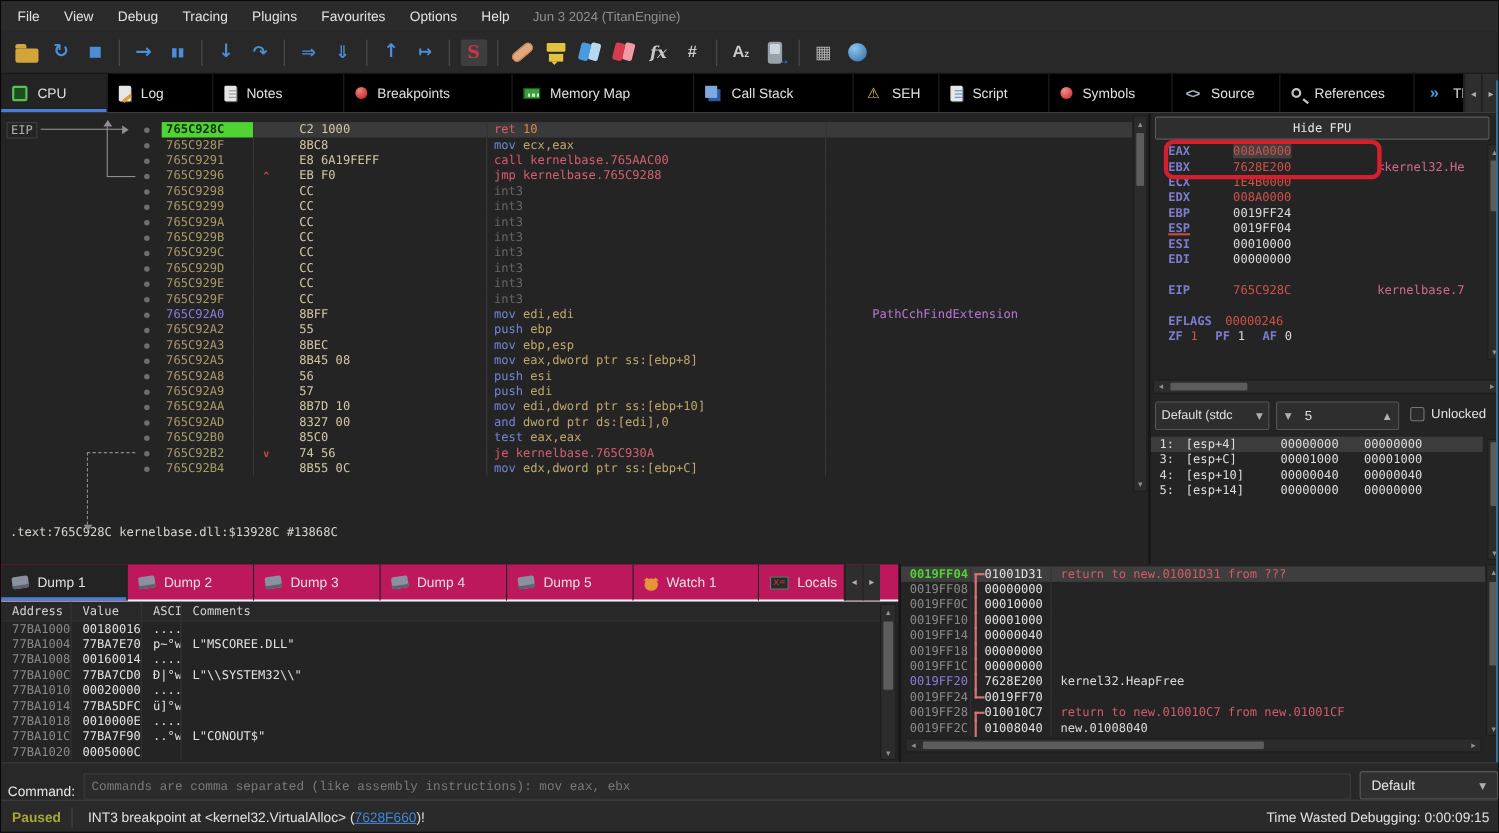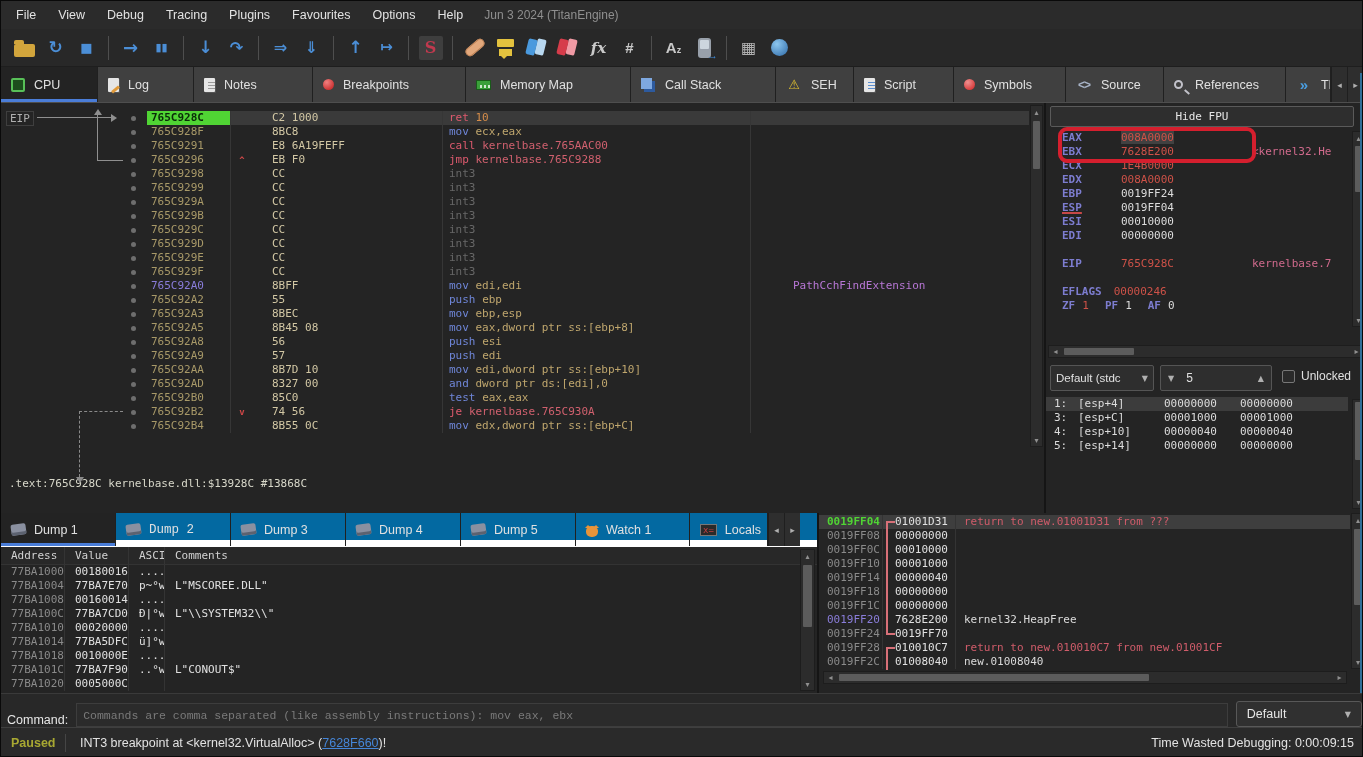--- a/index.html
+++ b/index.html
@@ -27,21 +27,21 @@
 .ic-tags{position:relative;width:22px;height:17px}
 .ic-tags .tg{position:absolute;top:0;width:9px;height:16px;border-radius:2px;transform:rotate(14deg);display:block}
 .ic-text{color:#c9c9c9;font-weight:bold;font-size:15px;font-family:"DejaVu Serif",serif}
 .ic-text small{font-size:9px}
 .ic-phone{width:13px;height:20px;background:#98a0aa;border-radius:3px;position:relative}
 .ic-phone .scr{position:absolute;left:2px;top:2px;right:2px;height:9px;background:#cdd6de;border-radius:1px;display:block}
 .ic-phone .parr{position:absolute;right:-7px;bottom:-3px;color:#3f8ede;font-size:11px;font-weight:bold}
 .ic-circle{width:17px;height:17px;border-radius:50%;background:radial-gradient(circle at 35% 30%,#8cc6ee,#2e6aa8)}
 
 
-#tabbar{position:absolute;left:0;top:66px;width:100%;height:36px;background:#404040;display:flex;border-bottom:1px solid #4e4e4e}
+#tabbar{position:absolute;left:0;top:66px;width:100%;height:36px;background:#000000;display:flex;border-bottom:1px solid #4e4e4e}
 .tab{display:flex;align-items:center;padding-left:10px;border-right:1px solid #202020;height:35px;overflow:hidden;white-space:nowrap;flex:none}
 .tab.active{background:#232323;box-shadow:inset 0 -3px 0 #4a7dd8}
 .tlabel{color:#e0e0e0;font-size:12.5px}
 .ti{width:16px;height:15px;margin-right:9px;position:relative;flex:none;display:inline-flex;align-items:center;justify-content:center;font-size:12px}
 .ti-cpu{width:14px;height:14px;background:#1d4d1d;border:2px solid #58c058;border-radius:2px}
 .ti-log,.ti-notes,.ti-script{width:11px;height:14px;background:#e6e6e6;border-radius:1px;box-shadow:1px 1px 0 #555}
 .ti-log::after{content:'';position:absolute;right:-1px;bottom:1px;width:9px;height:3px;background:#e09a3a;transform:rotate(-40deg)}
 .ti-notes::after{content:'';position:absolute;left:4px;top:4px;width:7px;height:1px;background:#9a9a9a;box-shadow:0 3px 0 #9a9a9a,0 6px 0 #9a9a9a}
 .ti-script::after{content:'';position:absolute;left:4px;top:4px;width:7px;height:1px;background:#5a8ed0;box-shadow:0 3px 0 #5a8ed0,0 6px 0 #5a8ed0}
 .ti-breakpoint{width:11px;height:11px;border-radius:50%;background:radial-gradient(circle at 35% 30%,#f08080,#c01818)}
@@ -105,21 +105,21 @@
 #unlock .box{width:13px;height:13px;border:1px solid #777;background:#2a2a2a;margin-right:6px;border-radius:2px;display:block}
 #arg-rows{position:absolute;left:0;top:294px;width:302px}
 .arow{height:14px;line-height:14px;padding-left:8px;color:#dcdcdc;white-space:nowrap}
 .arow.sel{background:#3c3c3c}
 .ai{display:inline-block;width:24px}
 .ae{display:inline-block;width:86px}
 .av{display:inline-block;width:76px}
 
 
 #dump{position:absolute;left:0;top:512px;width:816px;height:180px;background:#242424;font-family:"DejaVu Sans Mono",monospace;font-size:11px;color:#e0e0e0;overflow:hidden}
-#dump-tabs{display:flex;height:34px;background:#0369a1;border-bottom:7px solid #ffffff}
+#dump-tabs{display:flex;height:34px;background:#be185d;border-bottom:2px solid #ffffff}
 .dtab{display:flex;align-items:center;padding-left:10px;border-right:1px solid #202020;font-family:"Liberation Sans",sans-serif;white-space:nowrap;overflow:hidden;flex:none;height:33px}
 .dtab.active{background:#232323;box-shadow:inset 0 -3px 0 #4a7dd8}
 .di{margin-right:8px;display:inline-flex;align-items:center;justify-content:center}
 .di-ram{width:15px;height:11px;background:#8a90a0;border-radius:2px;transform:rotate(-8deg);box-shadow:inset 0 -3px 0 #5c6270}
 .di-cat{width:12px;height:11px;background:#e8943a;border-radius:45%;position:relative;margin-top:3px}
 .di-cat::before{content:'';position:absolute;left:-1px;top:-4px;border:3px solid transparent;border-bottom-color:#e8943a}
 .di-cat::after{content:'';position:absolute;right:-1px;top:-4px;border:3px solid transparent;border-bottom-color:#e8943a}
 .di-locals{font-size:9px;color:#c04040;border:1px solid #777;padding:0 2px;background:#2a2a2a;font-family:"DejaVu Sans Mono",monospace}
 .dnav{width:16px;height:33px;background:#2e2e2e;border-left:1px solid #1f1f1f;display:flex;align-items:center;justify-content:center;color:#b0b0b0;font-size:9px;flex:none;font-family:"DejaVu Sans",sans-serif}
 #dump-header{display:flex;height:18px;line-height:18px;color:#d2d2d2;background:#282828;border-bottom:1px solid #333}
@@ -604,21 +604,21 @@
       <span class="sbtn" style="left:0;bottom:0;width:11px;height:12px">▾</span>
     </div>
   </div>
 
   <div id="dump">
     <div id="dump-tabs">
         <div class="dtab active" style="width: 115px;">
           <span class="di di-ram"></span>
           <span class="tlabel">Dump 1</span>
         </div>
-        <div class="dtab" style="width: 115px; font-family: Liberation Mono, monospace;">
+        <div class="dtab" style="width: 115px;">
           <span class="di di-ram"></span>
           <span class="tlabel">Dump 2</span>
         </div>
         <div class="dtab" style="width: 115px;">
           <span class="di di-ram"></span>
           <span class="tlabel">Dump 3</span>
         </div>
         <div class="dtab" style="width: 115px;">
           <span class="di di-ram"></span>
           <span class="tlabel">Dump 4</span>

